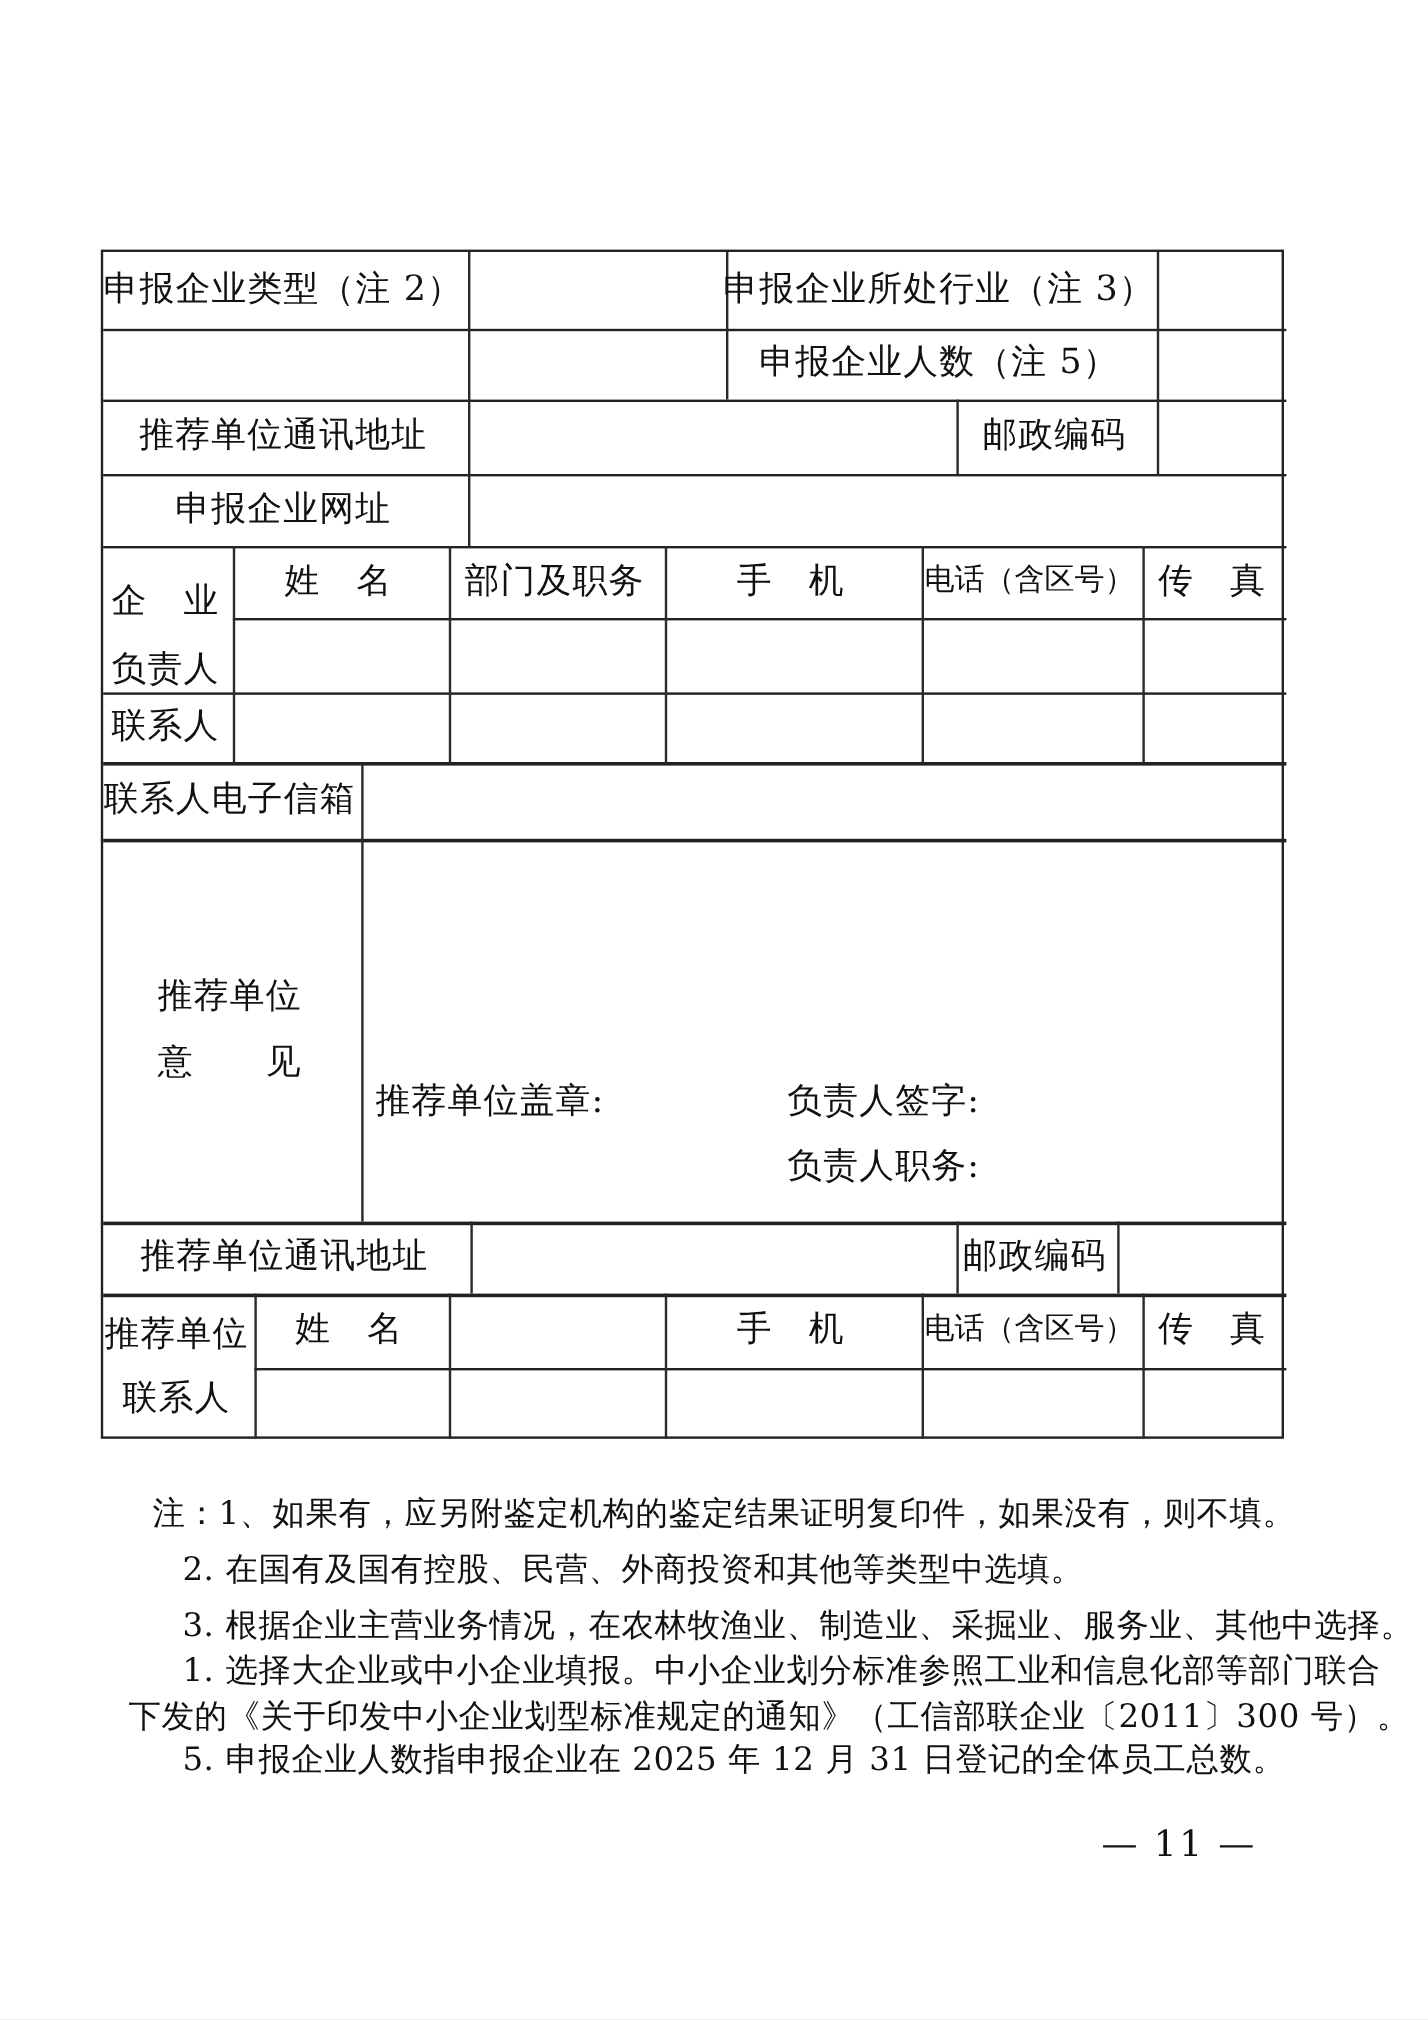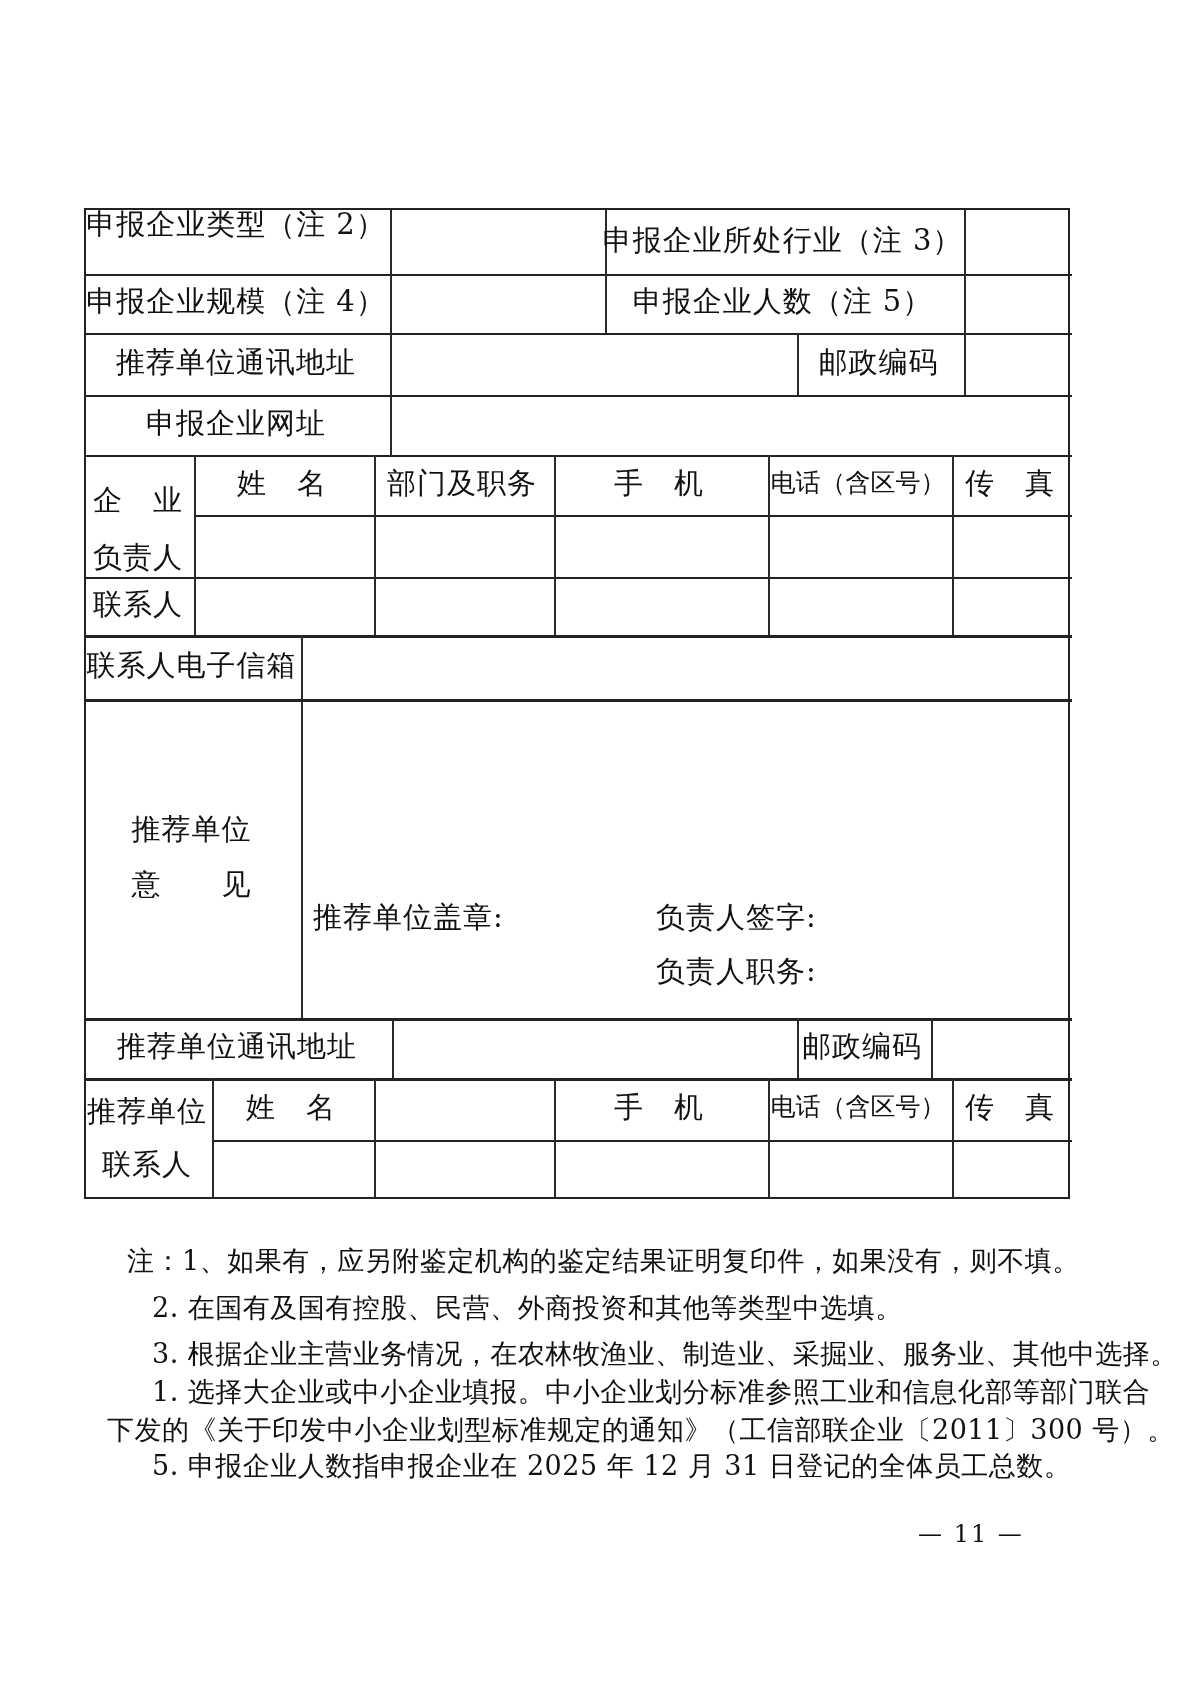--- a/index.html
+++ b/index.html
@@ -29,21 +29,21 @@
     font-size:29px;line-height:1.2;
     letter-spacing:1px;
     white-space:nowrap;
   }
   .cell.sm{font-size:25px;letter-spacing:0;}
   .cell.two{flex-direction:column;justify-content:center;gap:22px;}
   .cell.two .l{display:block;}
   .blank{position:absolute;box-sizing:border-box;}
   .free-text{position:absolute;font-size:29px;letter-spacing:1px;white-space:nowrap;}
   .note{position:absolute;font-size:27px;letter-spacing:0.5px;white-space:nowrap;}
-  .page-num{position:absolute;font-size:24px;letter-spacing:2px;}
+  .page-num{position:absolute;font-size:30px;letter-spacing:2px;}
 </style>
 </head>
 <body>
 
 <div class="page">
 
   <div class="doc-table">
 
     <div class="hline" style="top:64px;left:0;width:986px;"></div>
     <div class="hline" style="top:123px;left:0;width:986px;"></div>
@@ -70,26 +70,25 @@
     <div class="vline" style="left:306px;top:808px;height:60px;"></div>
     <div class="vline" style="left:711px;top:808px;height:60px;"></div>
     <div class="vline" style="left:845px;top:808px;height:60px;"></div>
     <div class="vline" style="left:126px;top:868px;height:121px;"></div>
     <div class="vline" style="left:288px;top:868px;height:121px;"></div>
     <div class="vline" style="left:468px;top:868px;height:121px;"></div>
     <div class="vline" style="left:682px;top:868px;height:121px;"></div>
     <div class="vline" style="left:866px;top:868px;height:121px;"></div>
   </div>
 
-  <div class="cell" style="left:84px;top:192px;width:304px;height:64px;">申报企业类型（注 2）</div>
+  <div class="cell" style="left:84px;top:208px;width:304px;height:64px;">申报企业类型（注 2）</div>
   <div class="blank" style="left:388px;top:208px;width:215px;height:64px;"></div>
   <div class="cell" style="left:603px;top:208px;width:359px;height:64px;">申报企业所处行业（注 3）</div>
   <div class="blank" style="left:962px;top:208px;width:108px;height:64px;"></div>
 
-  <div class="cell" style="left:84px;top:272px;width:304px;height:59px;">申报企业规模（注 4）</div>
   <div class="blank" style="left:388px;top:272px;width:215px;height:59px;"></div>
   <div class="cell" style="left:603px;top:272px;width:359px;height:59px;">申报企业人数（注 5）</div>
   <div class="blank" style="left:962px;top:272px;width:108px;height:59px;"></div>
 
   <div class="cell" style="left:84px;top:331px;width:304px;height:62px;">推荐单位通讯地址</div>
   <div class="blank" style="left:388px;top:331px;width:407px;height:62px;"></div>
   <div class="cell" style="left:795px;top:331px;width:167px;height:62px;">邮政编码</div>
   <div class="blank" style="left:962px;top:331px;width:108px;height:62px;"></div>
 
   <div class="cell" style="left:84px;top:393px;width:304px;height:60px;">申报企业网址</div>

